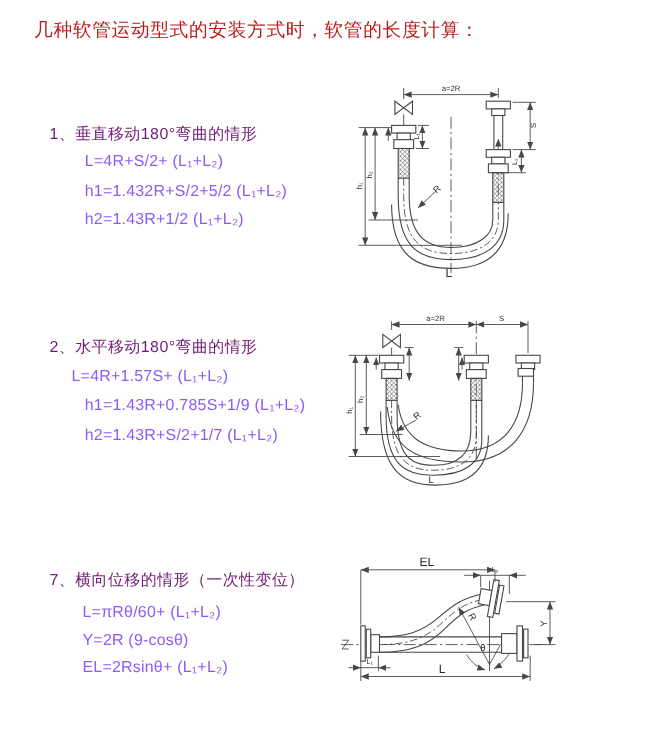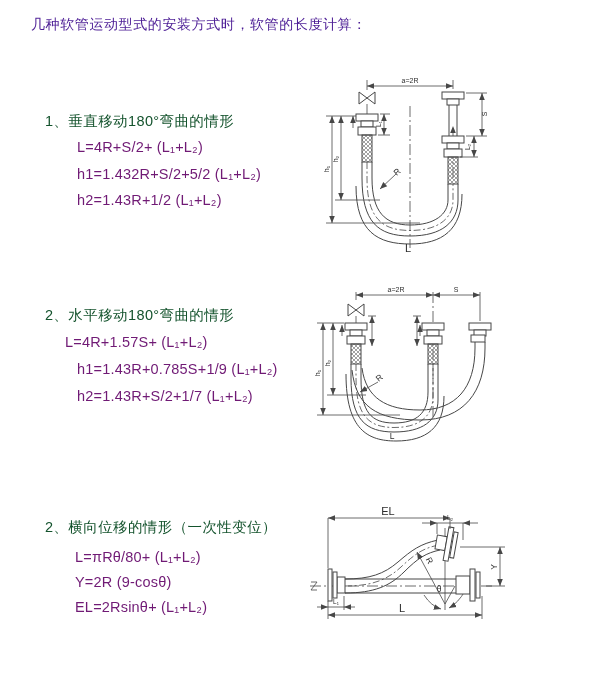--- a/index.html
+++ b/index.html
@@ -1,23 +1,23 @@
 <!DOCTYPE html>
 <html><head>
 <meta charset="utf-8">
 <style>
   html,body{margin:0;padding:0}
   body{
     width:600px;height:675px;position:relative;background:#ffffff;overflow:hidden;
     font-family:"Liberation Sans","DejaVu Sans",sans-serif;color:#161616;
   }
   .abs{position:absolute;white-space:nowrap}
-  .title{font-size:14px;letter-spacing:.6px;color:#4c1d95}
-  .heading{font-size:14.5px;letter-spacing:.4px;color:#14532d}
-  .formula{font-size:14.5px;color:#701a75;letter-spacing:.2px}
+  .title{font-size:17px;letter-spacing:.6px;color:#b91c1c}
+  .heading{font-size:14.5px;letter-spacing:.4px;color:#701a75}
+  .formula{font-size:14.5px;color:#8b5cf6;letter-spacing:.2px}
   svg{position:absolute}
   svg .st{fill:none;stroke:#474747;stroke-width:1}
   svg .th{stroke-width:.8}
   svg .cl{stroke-dasharray:11 3 2 3}
   svg .hd{stroke-dasharray:7 2.5 2 2.5}
   svg .fl{fill:#ffffff;stroke:#474747;stroke-width:1}
   svg .hz{stroke:#474747;stroke-width:1}
   svg text{fill:#2c2c2c;font-family:"Liberation Sans","DejaVu Sans",sans-serif}
   .t6{font-size:6.5px}.t7{font-size:7px}.t8{font-size:8.5px}.t10{font-size:11px}
 </style>
@@ -29,22 +29,22 @@
 <div class="abs heading" style="left:45px;top:112px">1、垂直移动180°弯曲的情形</div>
 <div class="abs formula" style="left:77px;top:139px">L=4R+S/2+ (L₁+L₂)</div>
 <div class="abs formula" style="left:77px;top:166px">h1=1.432R+S/2+5/2 (L₁+L₂)</div>
 <div class="abs formula" style="left:77px;top:192px">h2=1.43R+1/2 (L₁+L₂)</div>
 
 <div class="abs heading" style="left:45px;top:306px">2、水平移动180°弯曲的情形</div>
 <div class="abs formula" style="left:65px;top:334px">L=4R+1.57S+ (L₁+L₂)</div>
 <div class="abs formula" style="left:77px;top:361px">h1=1.43R+0.785S+1/9 (L₁+L₂)</div>
 <div class="abs formula" style="left:77px;top:388px">h2=1.43R+S/2+1/7 (L₁+L₂)</div>
 
-<div class="abs heading" style="left:45px;top:518px">2、横向位移的情形（一次性变位）</div>
-<div class="abs formula" style="left:75px;top:549px">L=πRθ/80+ (L₁+L₂)</div>
+<div class="abs heading" style="left:45px;top:518px">7、横向位移的情形（一次性变位）</div>
+<div class="abs formula" style="left:75px;top:549px">L=πRθ/60+ (L₁+L₂)</div>
 <div class="abs formula" style="left:75px;top:574px">Y=2R (9-cosθ)</div>
 <div class="abs formula" style="left:75px;top:599px">EL=2Rsinθ+ (L₁+L₂)</div>
 
 <svg style="left:308px;top:66px" width="290" height="196" viewBox="0 0 290 196">
   <defs>
     <marker id="ah1" viewBox="0 0 10 10" refX="10" refY="5" markerWidth="9" markerHeight="9" orient="auto-start-reverse">
       <path d="M0,1 L10,5 L0,9 z" fill="#474747"></path>
     </marker>
     <pattern id="ht1" width="4" height="4" patternUnits="userSpaceOnUse">
       <path d="M0,0 L4,4 M4,0 L0,4" stroke="#7a7a7a" stroke-width="0.7"></path>

